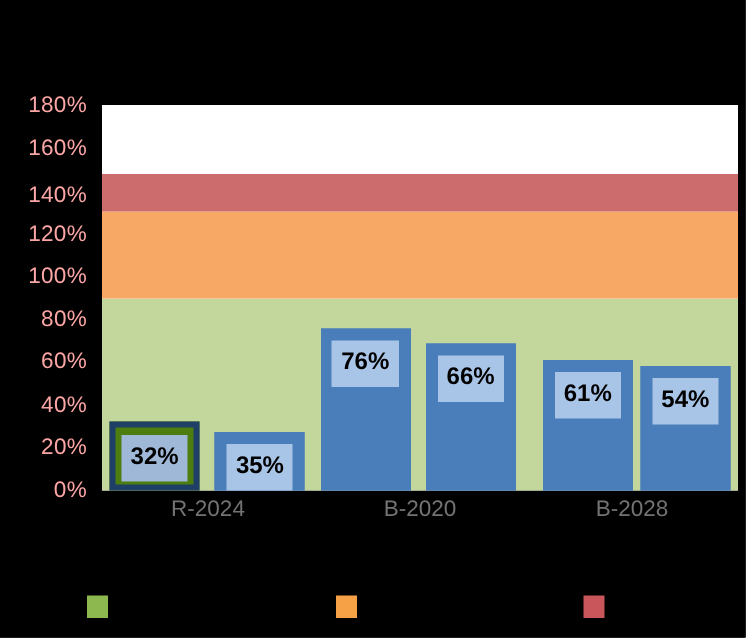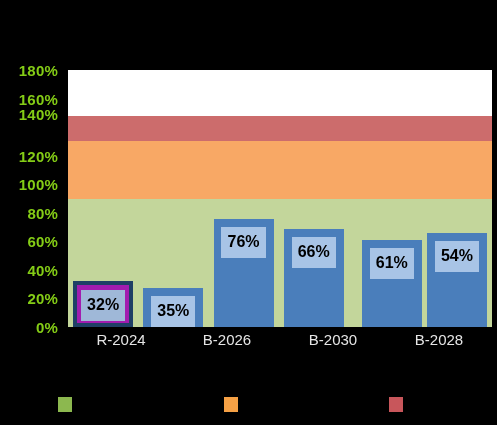--- a/index.html
+++ b/index.html
@@ -17,60 +17,59 @@
     width:424px; height:257px;
   }
   .band{position:absolute;left:0;width:100%;}
   .plot-bg-white{background:#ffffff;}
 
   
   .y-axis{position:absolute;left:0;top:70px;width:64px;height:257px;}
   .y-tick{
     position:absolute;right:6px;
     transform:translateY(-50%);
-    color:#84cc16;
+    color:#fca5a5;
     font-size:15px;
     letter-spacing:.2px;
     white-space:nowrap;
-    font-weight:bold;
   }
 
   
   .bars-layer{position:absolute;inset:0;display:flex;align-items:flex-end;}
   .bar-slot{flex:1 1 0;height:100%;position:relative;display:flex;align-items:flex-end;justify-content:center;}
   .bar{
     position:relative;
     width:60px;
     box-sizing:border-box;
     display:flex;
     align-items:flex-start;
     justify-content:center;
   }
-  .bar.actual{background:#a21caf;border:4px solid #1f3f66;}
+  .bar.actual{background:#4d7c0f;border:4px solid #1f3f66;}
   .bar.budget{background:#4a7ebb;border:3px solid #4a7ebb;}
   .bar-label{
     margin-top:5px;
     background:#a8c4e6;
     color:#000;
     font-size:16px;
     font-weight:bold;
     line-height:1;
     padding:7px 6px 8px 6px;
     white-space:nowrap;
   }
   .bar.actual .bar-label{background:#9fb8d8;}
 
   
   .x-axis{
     position:absolute;left:68px;top:331px;width:424px;
     display:flex;
   }
   .x-tick{
     flex:1 1 0;text-align:center;
-    color:#e5e5e5;font-size:15px;white-space:nowrap;
+    color:#737373;font-size:15px;white-space:nowrap;
   }
 
   
   .legend{
     position:absolute;left:0;top:392px;width:497px;height:24px;
     display:flex;align-items:center;
   }
   .legend-item{
     flex:1 1 0;
     display:flex;align-items:center;justify-content:flex-start;
@@ -88,21 +87,21 @@
 <div id="chart-root">
 
   <div class="y-axis">
       <div class="y-tick" style="top: 257px;">0%</div>
       <div class="y-tick" style="top: 228.444px;">20%</div>
       <div class="y-tick" style="top: 199.889px;">40%</div>
       <div class="y-tick" style="top: 171.333px;">60%</div>
       <div class="y-tick" style="top: 142.778px;">80%</div>
       <div class="y-tick" style="top: 114.222px;">100%</div>
       <div class="y-tick" style="top: 85.6667px;">120%</div>
-      <div class="y-tick" style="top: 44px;">140%</div>
+      <div class="y-tick" style="top: 60px;">140%</div>
       <div class="y-tick" style="top: 28.5556px;">160%</div>
       <div class="y-tick" style="top: 0px;">180%</div>
     </div>
 
   <div class="plot-wrap">
     <div class="band plot-bg-white" style="top:0;height:100%;"></div>
     <div id="bands-layer" style="position: absolute; inset: 0px;">
         <div class="band" style="background: rgb(195, 214, 155); bottom: 0px; height: 128.5px; top: auto;"></div>
         <div class="band" style="background: rgb(248, 168, 101); bottom: 128.5px; height: 57.1111px; top: auto;"></div>
         <div class="band" style="background: rgb(204, 108, 108); bottom: 185.611px; height: 25.7px; top: auto;"></div>
@@ -128,31 +127,30 @@
           <div class="bar budget" style="height: 98px;">
             <div class="bar-label">66%</div>
           </div>
         </div>
         <div class="bar-slot">
           <div class="bar budget" style="height: 87.0944px; margin-left: 13px;">
             <div class="bar-label">61%</div>
           </div>
         </div>
         <div class="bar-slot">
-          <div class="bar budget" style="height: 94px;">
+          <div class="bar budget" style="height: 83px;">
             <div class="bar-label">54%</div>
           </div>
         </div>
       </div>
   </div>
 
   <div class="x-axis" id="x-axis">
       <div class="x-tick">R-2024</div>
-      <div class="x-tick">B-2026</div>
-      <div class="x-tick">B-2030</div>
+      <div class="x-tick">B-2020</div>
       <div class="x-tick">B-2028</div>
     </div>
 
   <div class="legend" id="legend">
       <div class="legend-item">
         <span class="legend-swatch" style="background: rgb(140, 184, 79);"></span>
         <span class="legend-text"></span>
       </div>
       <div class="legend-item">
         <span class="legend-swatch" style="background: rgb(246, 161, 69);"></span>

